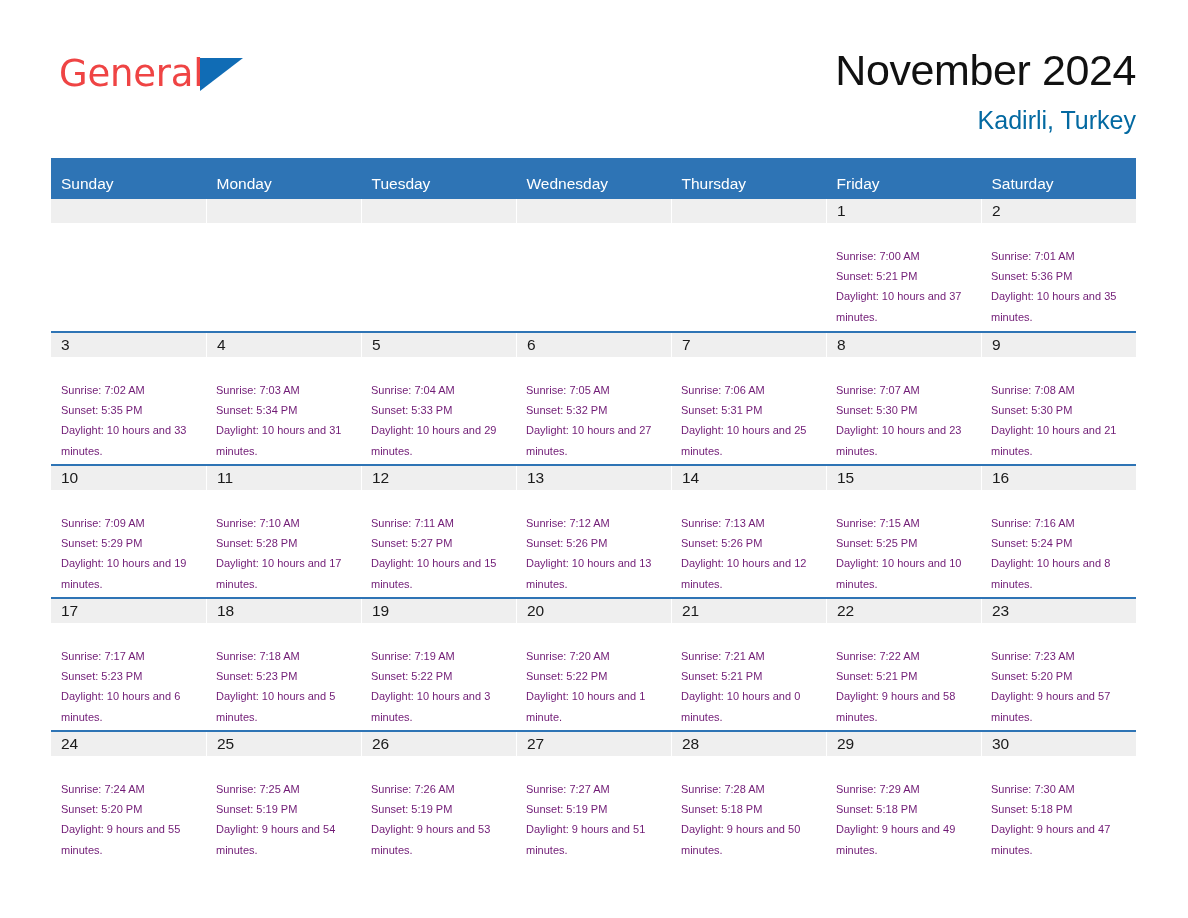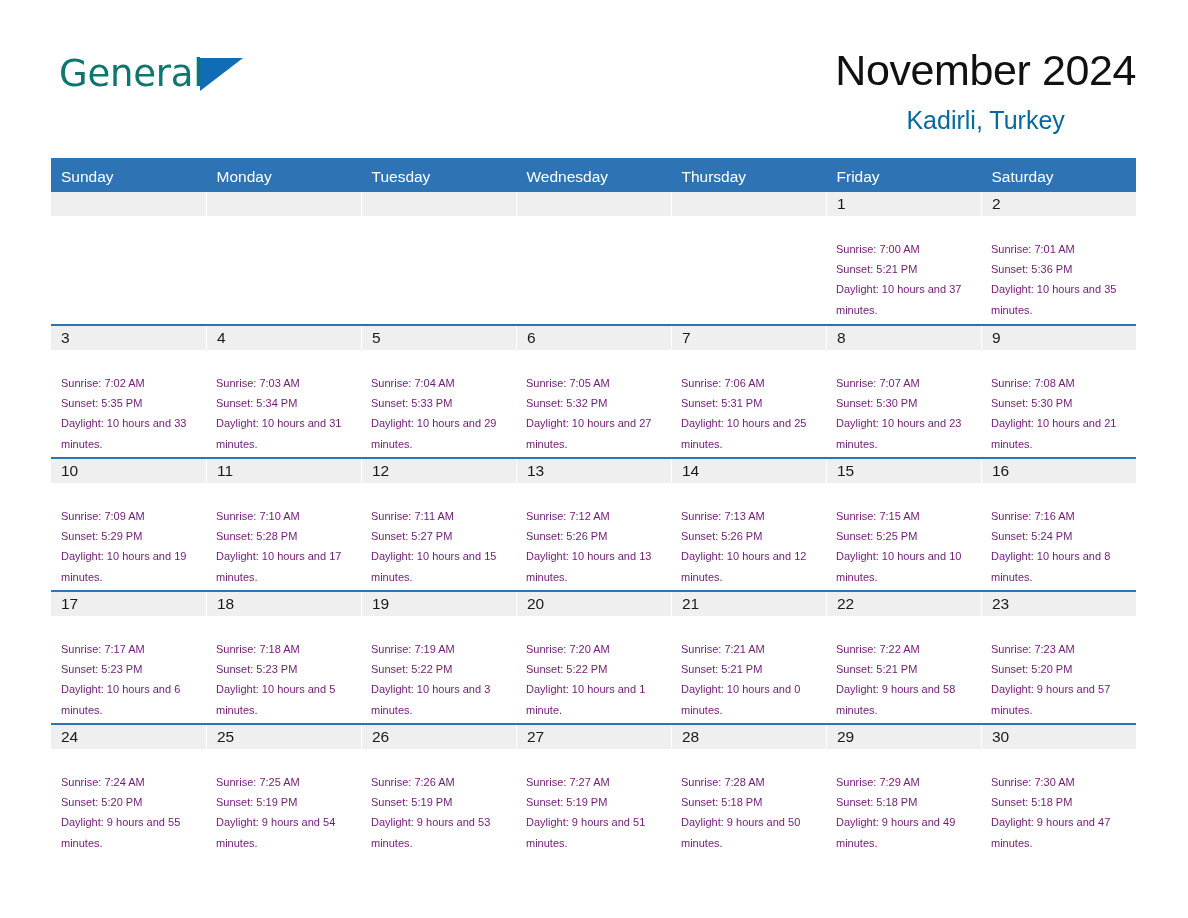--- a/index.html
+++ b/index.html
@@ -38,21 +38,21 @@
   }
   .logo-row1 {
     position: relative;
     height: 44px;
     line-height: 44px;
     white-space: nowrap;
   }
   .logo-general {
     font-size: 37px;
     letter-spacing: -0.2px;
-    color: #0f766e;
+    color: #ef4444;
     font-family: "DejaVu Sans", sans-serif;
     font-weight: 400;
   }
   .logo-triangle {
     display: inline-block;
     vertical-align: baseline;
     margin-left: -3px;
     width: 0;
     height: 0;
     border-left: 43px solid #106cb5;
@@ -70,21 +70,21 @@
     color: #106cb5;
     font-family: "DejaVu Sans", sans-serif;
     font-weight: 400;
     letter-spacing: -0.2px;
   }
 
   .title-block {
     position: absolute;
     right: 0;
     top: 0;
-    text-align: center;
+    text-align: right;
   }
   .month-title {
     font-size: 43px;
     font-weight: 400;
     color: #111111;
     line-height: 52px;
     letter-spacing: -0.4px;
     white-space: nowrap;
   }
   .location-title {
@@ -104,21 +104,21 @@
     width: 1085px;
     border-collapse: collapse;
     table-layout: fixed;
   }
   .calendar th {
     background: #2e74b5;
     color: #ffffff;
     font-weight: 400;
     font-size: 15.5px;
     text-align: left;
-    padding: 10px 0 6px 10px;
+    padding: 17px 0 6px 10px;
     height: 19px;
     border: none;
     box-sizing: border-box;
   }
   .calendar th.sep { border-left: 1px solid #2e74b5; }
 
   .week-row > td {
     vertical-align: top;
     padding: 0;
     border-top: 2px solid #2e74b5;

